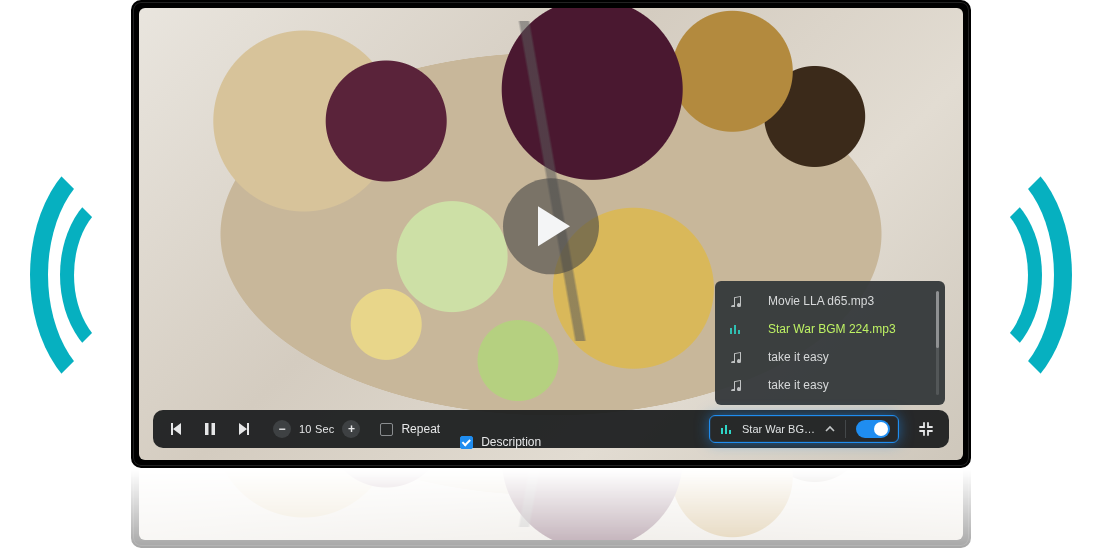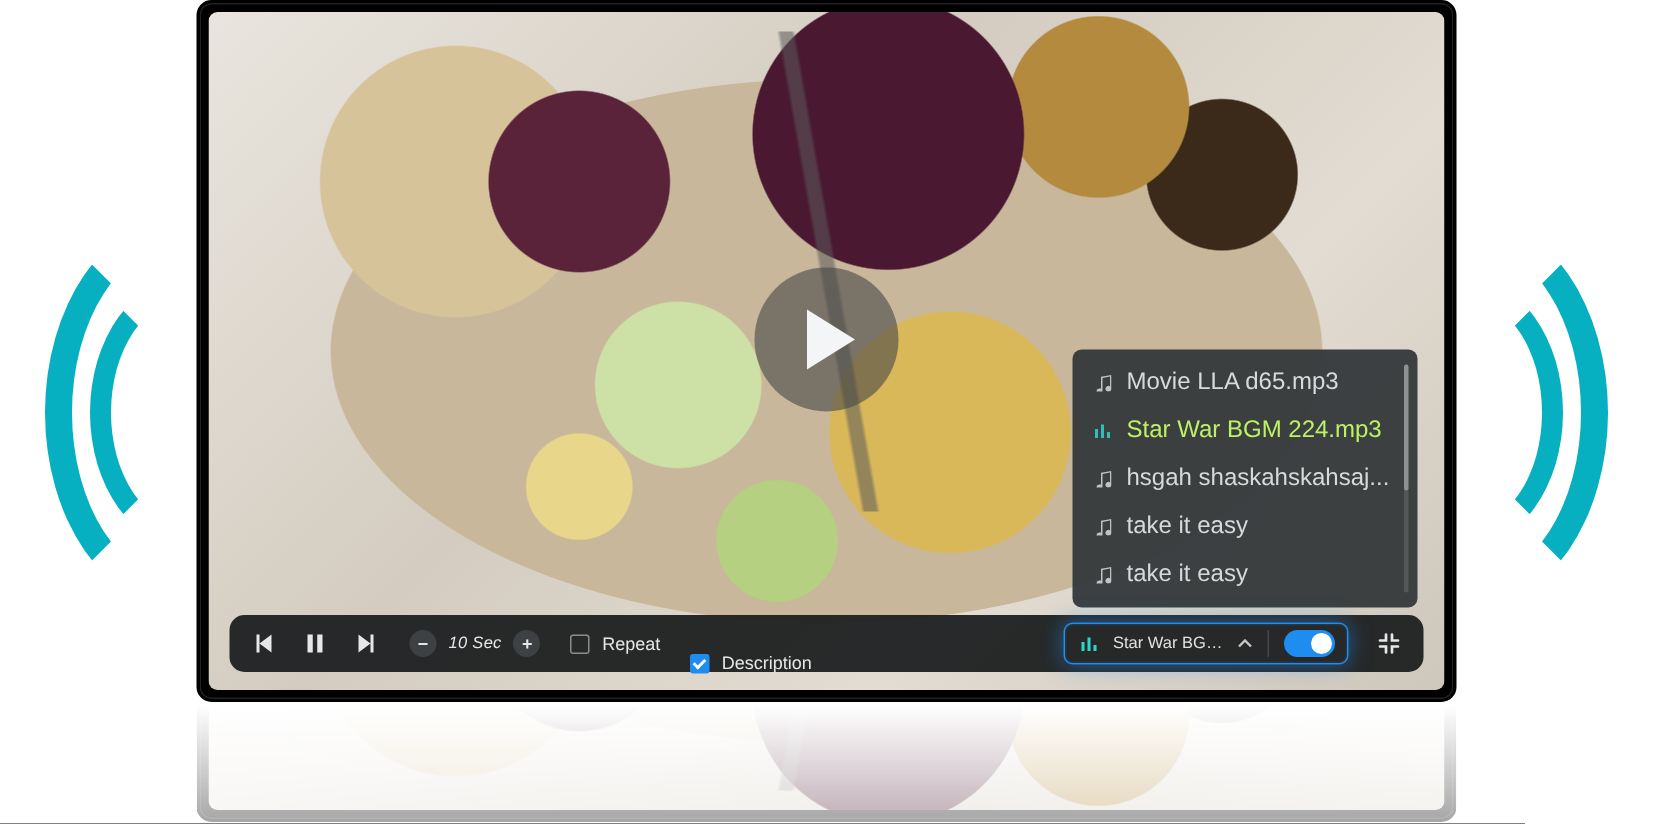--- a/index.html
+++ b/index.html
@@ -94,23 +94,23 @@
   }
   .pl-scroll {
     position:absolute; right:6px; top:10px; bottom:10px; width:3px;
     background: rgba(255,255,255,.12); border-radius:2px;
   }
   .pl-scroll::after{
     content:""; position:absolute; top:0; left:0; width:100%; height:55%;
     background: rgba(255,255,255,.35); border-radius:2px;
   }
   .pl-item {
-    display: flex; align-items: center; gap: 10px;
+    display: flex; align-items: center; gap: 27px;
     padding: 7px 14px;
-    font-size: 16px;
+    font-size: 12px;
     color: #d7d9da;
     cursor: pointer;
     white-space: nowrap; overflow: hidden; text-overflow: ellipsis; text-align: right;
   }
   .pl-item .note { flex-shrink:0; opacity:.85; }
   .pl-item.active { color: #bef264; }
   .pl-item.active .note { color:#2fd6c7; }
 
   .controlbar {
     position: absolute;
@@ -131,21 +131,21 @@
     color:#e6e7e8; cursor:pointer;
     flex-shrink:0;
   }
   .cb-group { display:flex; align-items:center; gap:8px; }
   .circle-btn{
     width:18px;height:18px;border-radius:50%;
     background:#3e4143; display:flex;align-items:center;justify-content:center;
     font-size:12px;font-weight:700;color:#e6e7e8;cursor:pointer;
     line-height:1;
   }
-  .seek-label{font-size:11px;color:#e6e7e8;letter-spacing:.2px;font-style:italic;}
+  .seek-label{font-size:11px;color:#e6e7e8;letter-spacing:.2px;}
   .checkbox{
     width:13px;height:13px;border:1.5px solid #8a8d8f;border-radius:2px;
     display:inline-flex;align-items:center;justify-content:center;cursor:pointer;
     flex-shrink:0;
   }
   .checkbox.checked{ background:#1f8df0; border-color:#1f8df0; }
   .checkbox.checked::after{
     content:""; width:6px;height:3px;border:2px solid #fff;border-top:0;border-right:0;
     transform: rotate(-45deg) translateY(-1px);
   }
@@ -225,26 +225,20 @@
               <rect x="1" y="5" width="2" height="6" fill="currentColor"></rect>
               <rect x="5" y="2" width="2" height="9" fill="currentColor"></rect>
               <rect x="9" y="7" width="2" height="4" fill="currentColor"></rect>
             </svg>
             <span>Star War BGM 224.mp3</span>
           </div>
           <div class="pl-item">
             <svg class="note" width="12" height="12" viewBox="0 0 12 12">
               <path d="M4 10a2 2 0 1 0 2 2V3l5-1v6.5a2 2 0 1 0 1 1.7V1L5 2.2V10" fill="currentColor"></path>
             </svg>
-            <span>hsgah shaskahskahsaj...</span>
-          </div>
-          <div class="pl-item">
-            <svg class="note" width="12" height="12" viewBox="0 0 12 12">
-              <path d="M4 10a2 2 0 1 0 2 2V3l5-1v6.5a2 2 0 1 0 1 1.7V1L5 2.2V10" fill="currentColor"></path>
-            </svg>
             <span>take it easy</span>
           </div>
           <div class="pl-item">
             <svg class="note" width="12" height="12" viewBox="0 0 12 12">
               <path d="M4 10a2 2 0 1 0 2 2V3l5-1v6.5a2 2 0 1 0 1 1.7V1L5 2.2V10" fill="currentColor"></path>
             </svg>
             <span>take it easy</span>
           </div>
         </div>
     </div>

